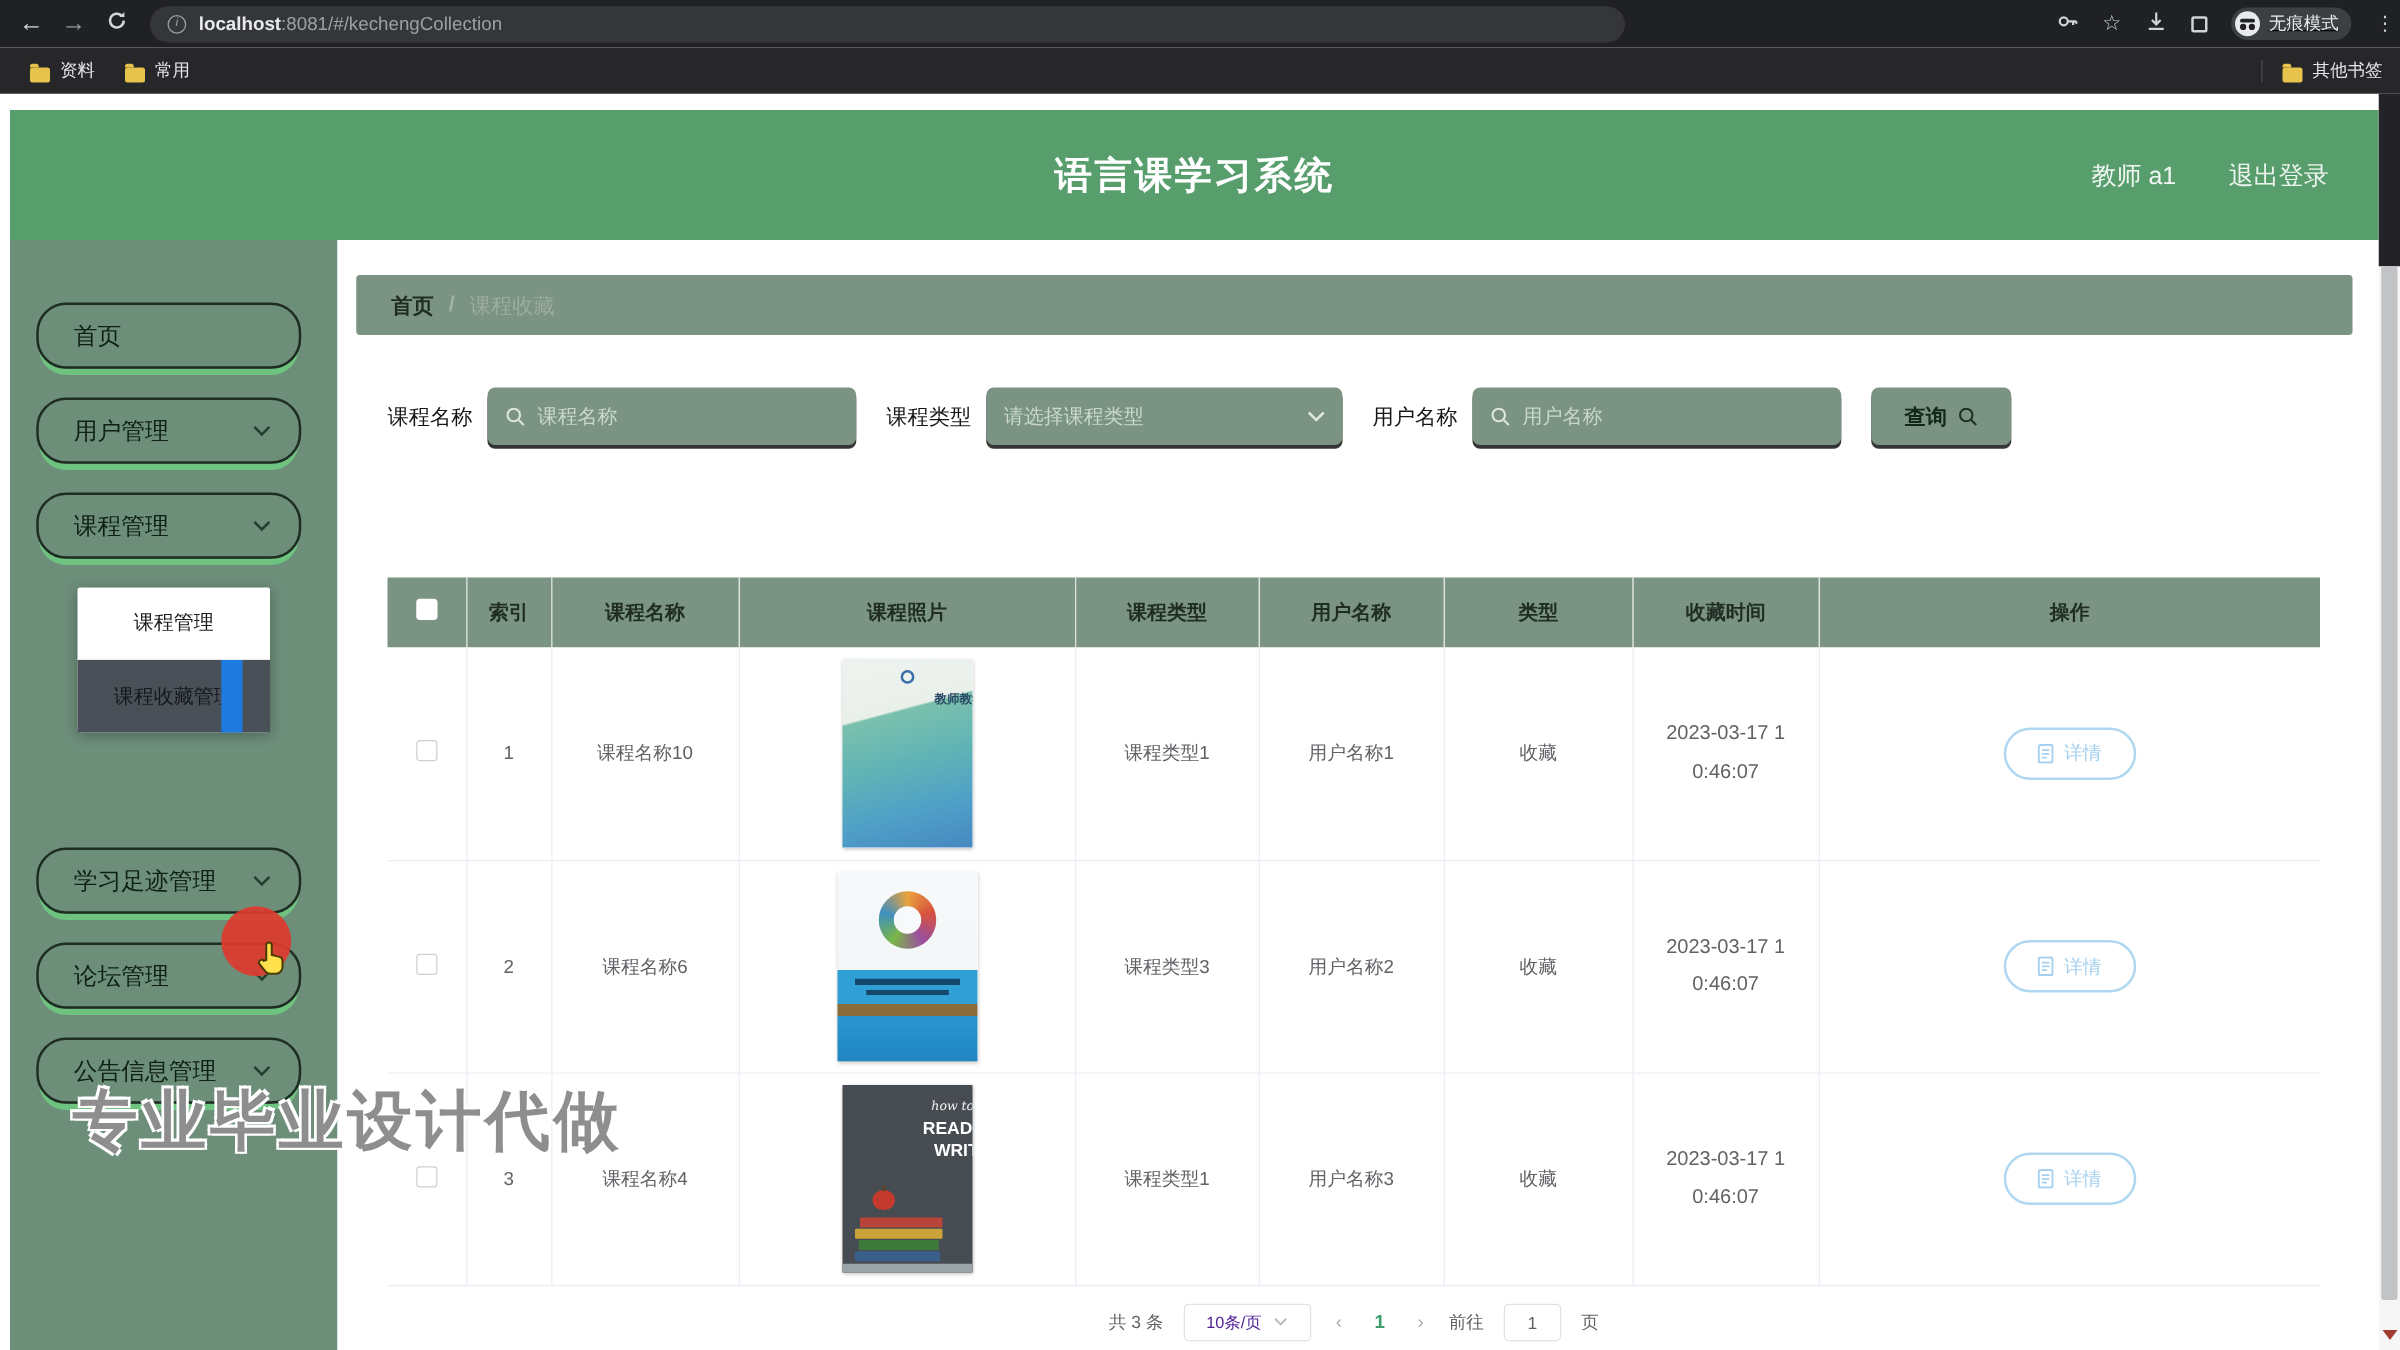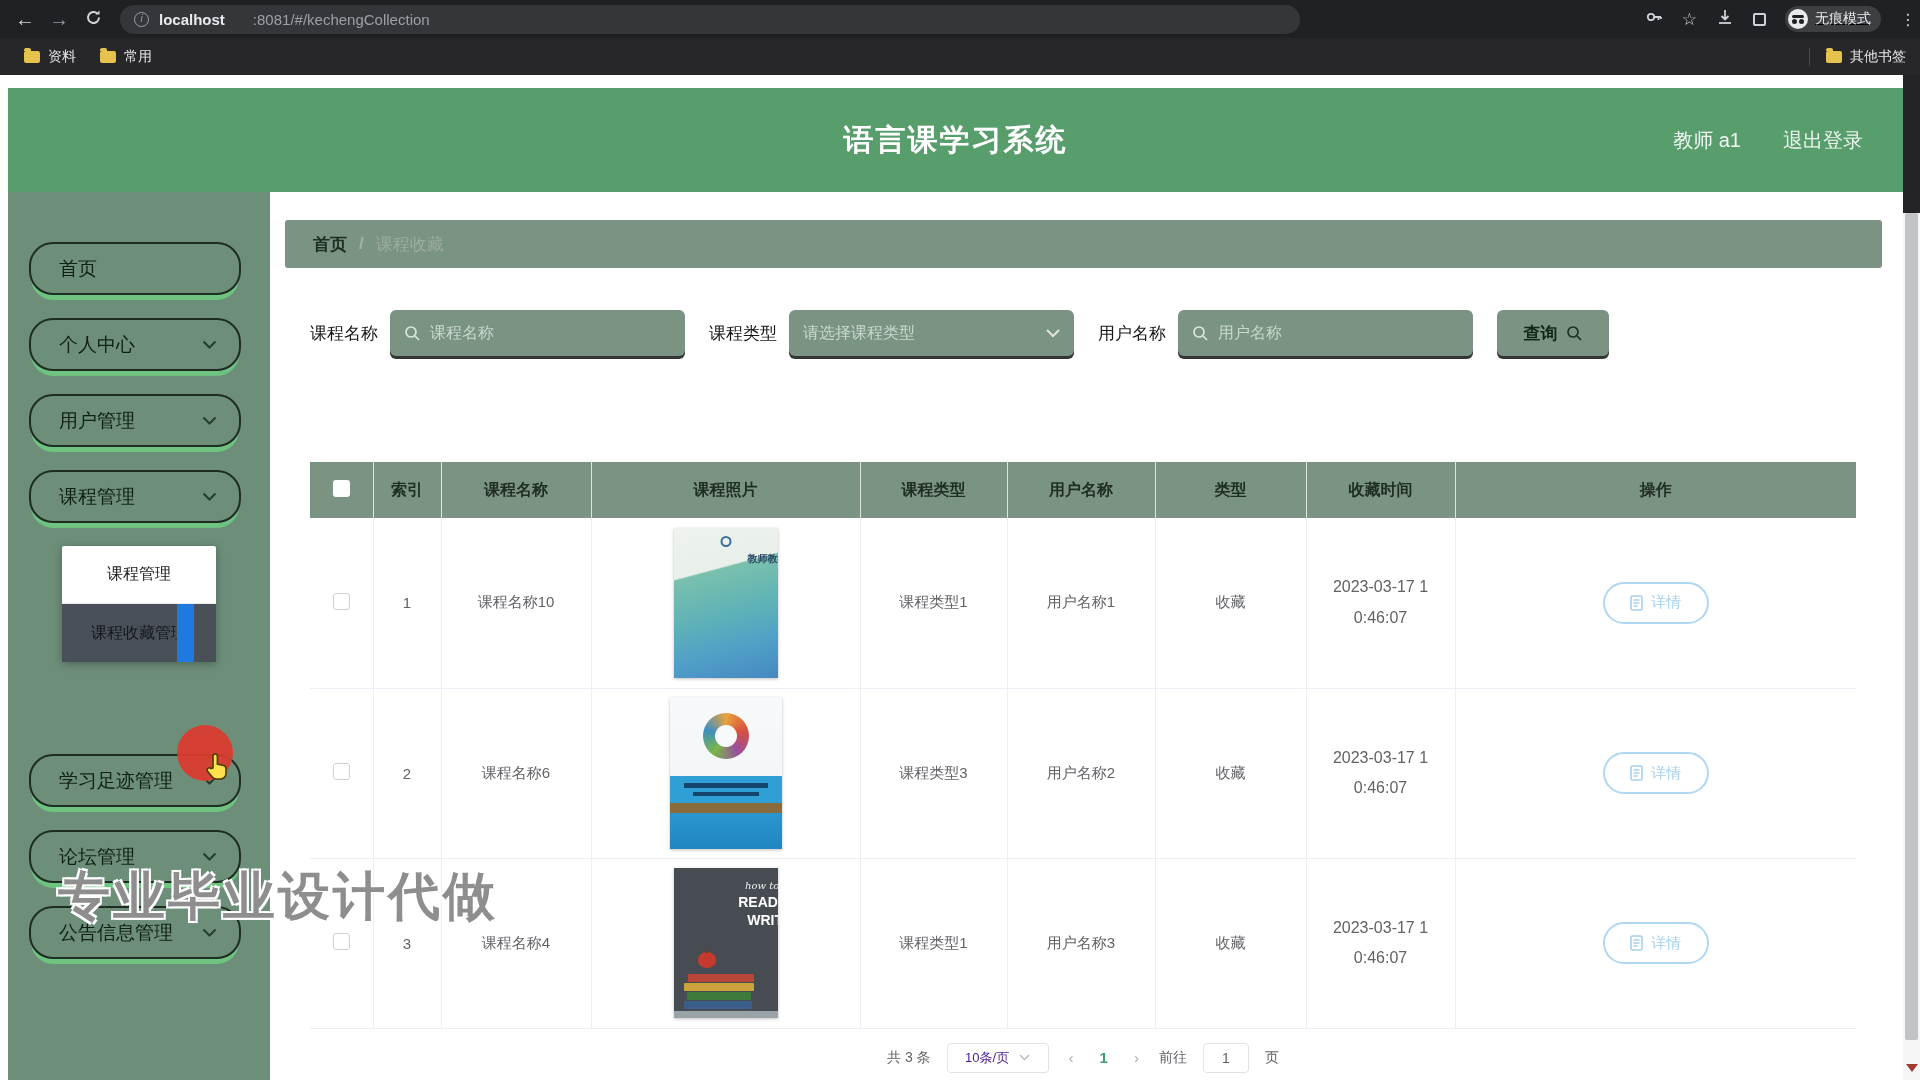--- a/index.html
+++ b/index.html
@@ -10,38 +10,38 @@
   .chrome-top { position:absolute; left:0; top:0; width:1920px; height:38px;
     background:#202124; display:flex; align-items:center; z-index:50; }
   .nav-ico { color:#d4d7da; font-size:20px; width:34px; text-align:center; cursor:pointer; }
   .nav-ico.dim { color:#94989d; }
   .url-bar { margin-left:10px; width:1180px; height:29px; background:#35363a;
     border-radius:15px; display:flex; align-items:center; padding:0 14px; }
   .info-ico { width:15px; height:15px; border:1.5px solid #9aa0a6; border-radius:50%;
     color:#9aa0a6; font-size:10px; line-height:12px; text-align:center; font-style:italic;
     margin-right:10px; flex:none; }
   .url-host { color:#e8eaed; font-size:15px; font-weight:bold; }
-  .url-path { color:#9aa0a6; font-size:15px;margin-left:28px; }
+  .url-path { color:#9aa0a6; font-size:15px; }
   .chrome-right { position:absolute; right:14px; top:0; height:38px; display:flex;
     align-items:center; gap:19px; }
   .cr-ico { color:#cfd2d6; font-size:17px; }
   .win-ico { width:13px; height:13px; border:2px solid #cfd2d6; border-radius:2px; }
   .incog { display:flex; align-items:center; gap:7px; background:#3c4043; border-radius:14px;
     padding:3px 10px 3px 3px;text-decoration:underline; }
   .incog-circle { width:20px; height:20px; border-radius:50%; background:#e8eaed; position:relative; }
   .incog-circle::before { content:""; position:absolute; left:4px; top:6px; width:12px; height:3px;
     background:#202124; border-radius:2px; }
   .incog-circle::after { content:""; position:absolute; left:4px; top:10px; width:5px; height:5px;
     background:#202124; border-radius:50%; box-shadow:7px 0 0 #202124; }
   .incog-label { color:#e8eaed; font-size:14px; }
   .dots { color:#cfd2d6; font-size:16px; letter-spacing:0; line-height:5px; width:6px; }
 
   .bookmarks { position:absolute; left:0; top:38px; width:1920px; height:37px;
     background:#27272a; display:flex; align-items:center; z-index:50; }
-  .bm { display:flex; align-items:center; gap:8px; margin-left:24px; cursor:pointer; }
+  .bm { display:flex; align-items:flex-end; gap:8px; margin-left:24px; cursor:pointer; }
   .folder { width:16px; height:12px; background:#e6c34c; border-radius:2px; position:relative; }
   .folder::before { content:""; position:absolute; left:0; top:-3px; width:7px; height:3px;
     background:#e6c34c; border-radius:2px 2px 0 0; }
   .bm-label { color:#e4e5e7; font-size:14px; }
   .bm-right { position:absolute; right:14px; display:flex; align-items:center; gap:10px; }
   .bm-sep { width:1px; height:18px; background:#4a4a4e; margin-right:6px; }
 
   
   .page { position:absolute; left:0; top:75px; width:1920px; height:1005px; background:#ffffff; }
 
@@ -243,28 +243,20 @@
     <span class="app-title">语言课学习系统</span>
     <div class="header-right">
       <span class="header-user">教师 a1</span>
       <span class="header-logout">退出登录</span>
     </div>
   </div>
 
   <div class="sidebar" id="sidebar">
       <div class="side-btn">
         <span>首页</span>
-      </div>
-      <div class="side-btn">
-        <span>个人中心</span>
-        <span class="chev">
-          <svg width="15" height="10" viewBox="0 0 15 10">
-            <path d="M1.5 1.5l6 6 6-6" fill="none" stroke="#19301f" stroke-width="2"></path>
-          </svg>
-        </span>
       </div>
       <div class="side-btn">
         <span>用户管理</span>
         <span class="chev">
           <svg width="15" height="10" viewBox="0 0 15 10">
             <path d="M1.5 1.5l6 6 6-6" fill="none" stroke="#19301f" stroke-width="2"></path>
           </svg>
         </span>
       </div>
       <div class="side-btn">

